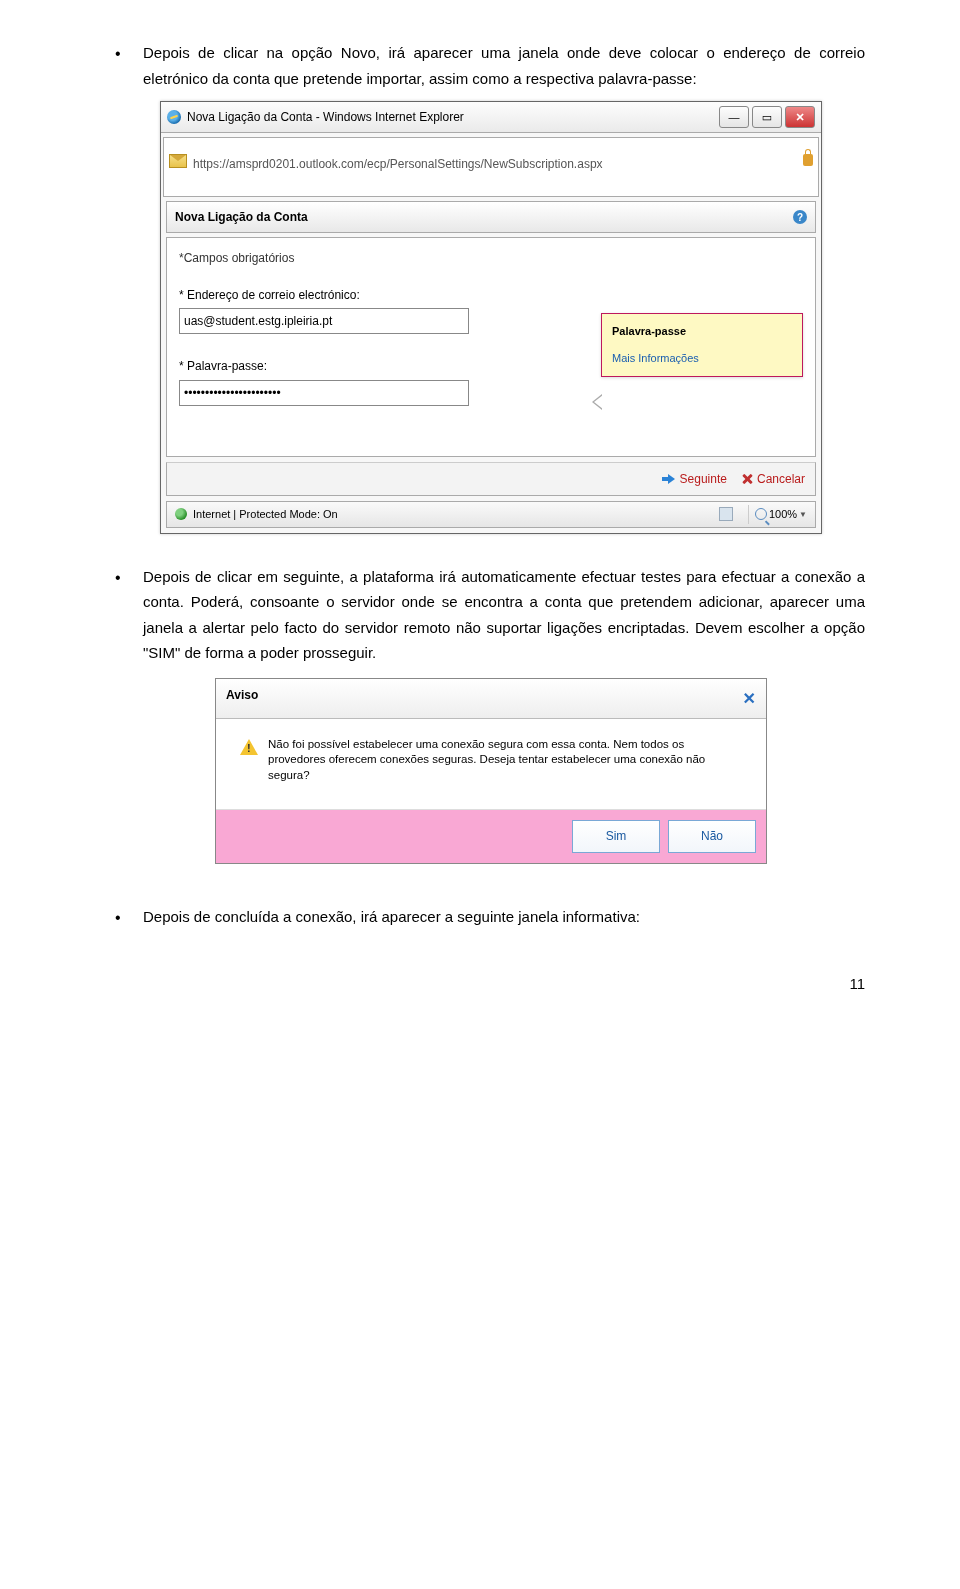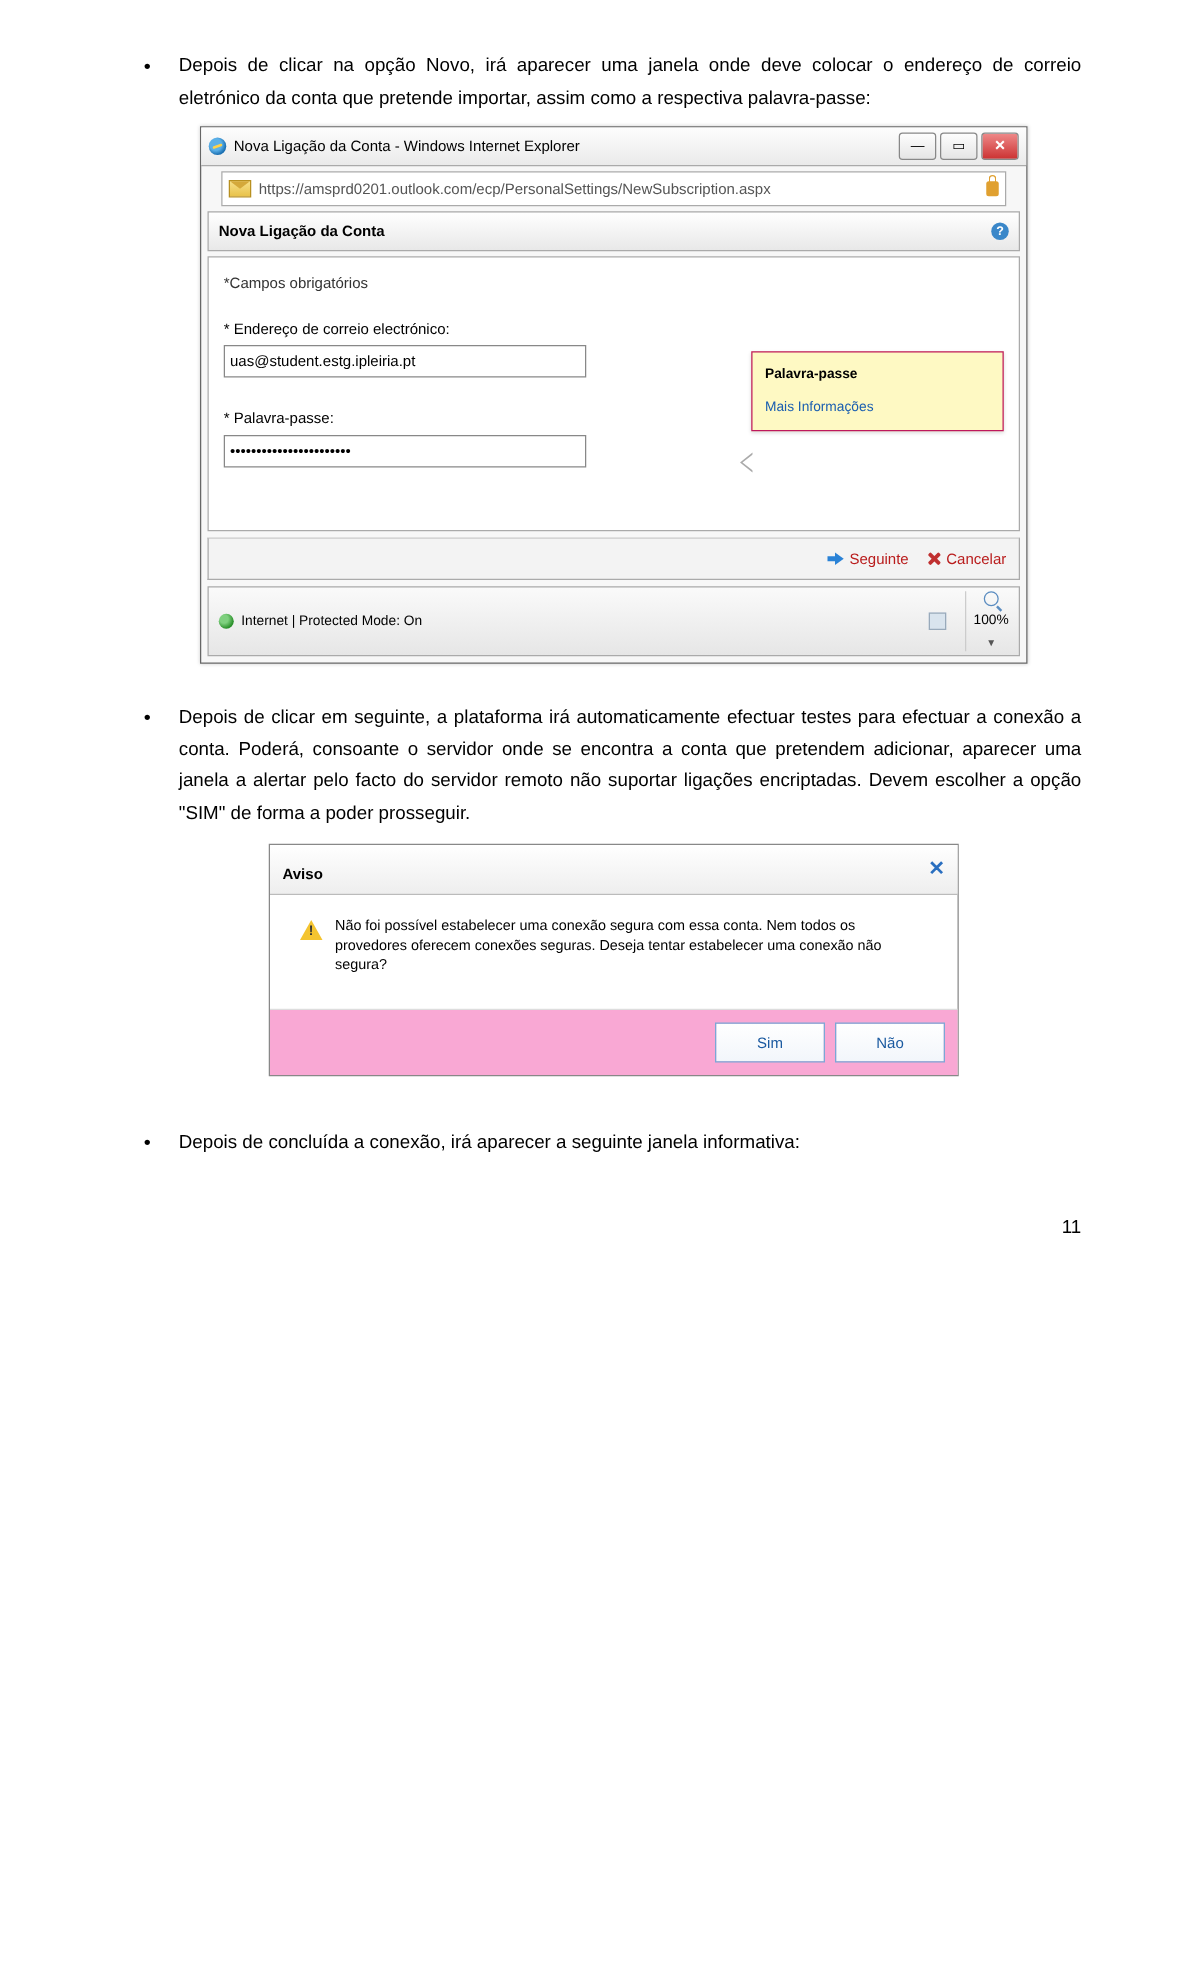--- a/index.html
+++ b/index.html
@@ -41,22 +41,22 @@
   .titletext { font-size: 12px; flex:1; }
   .winbtns { display:flex; gap:0; }
   .winbtn {
     width:28px; height:20px; border:1px solid #888; border-radius:3px;
     margin-left:3px; display:flex; align-items:center; justify-content:center;
     font-size:11px; background:linear-gradient(#fdfdfd,#e5e5e5);
   }
   .winbtn.close { background:linear-gradient(#e88,#c33); color:#fff; font-weight:bold; }
 
   .addrbar {
-    display:flex; align-items:center; background:#fff;
-    border:1px solid #aaa; margin:4px 16px; height:26px; padding:0 5px;
+    display:flex; background:#fff;
+    border:1px solid #aaa; margin:4px 2px; height:26px; padding:16px 5px;
   }
   .mailicon {
     width:16px; height:12px; background:linear-gradient(#f7e08a,#e8c24a);
     border:1px solid #b89020; position:relative; margin-right:6px;
   }
   .mailicon::after {
     content:""; position:absolute; left:0; top:0; border-left:8px solid transparent;
     border-right:8px solid transparent; border-top:6px solid #d4a83a;
   }
   .url { font-size:12px; color:#555; flex:1; white-space:nowrap; overflow:hidden; }
@@ -137,39 +137,39 @@
     margin:0 5px 5px 5px; padding:3px 8px; font-size:11px;
     display:flex; align-items:center; gap:6px;justify-content:space-between;
   }
   .globe {
     width:12px; height:12px; border-radius:50%;
     background:radial-gradient(circle at 35% 35%, #7fd07f 30%, #2a902a 70%);
   }
   .spacer { flex:1; }
   .status-sep { color:#aaa; }
   .zoom-dd {
-    display:flex; align-items:center; gap:2px; border-left:1px solid #ccc; padding-left:6px;flex-direction:column;
+    display:flex; align-items:center; gap:2px; border-left:1px solid #ccc; padding-left:6px;
   }
   .magnifier {
     width:10px; height:10px; border:1.5px solid #5a8cc0; border-radius:50%; position:relative;
   }
   .magnifier::after {
     content:""; position:absolute; right:-4px; bottom:-4px; width:5px; height:1.5px;
     background:#5a8cc0; transform:rotate(45deg);
   }
   .dd-chev { font-size:8px; color:#555; }
 
   
   .win2 {
     width:550px; margin:12px 0 40px 100px; border:1px solid #888; background:#fff;
   }
   .win2 .hdr {
     background:linear-gradient(#fff,#eee); border-bottom:1px solid #bbb;
     padding:6px 10px; font-size:12px; font-weight:bold;
-    display:flex; justify-content:space-between; align-items:flex-end;
+    display:flex; justify-content:space-between; align-items:flex-start;
   }
   .close-x { color:#2a6fc0; font-size:16px; cursor:pointer; font-weight:bold; }
   .win2 .body {
     padding:18px 24px 26px 24px; font-size:11.5px; display:flex; gap:10px;
     line-height:1.35;
     border-bottom:1px solid #ddd;
   }
   .warn-ico {
     width:18px; height:16px; position:relative; flex-shrink:0; margin-top:2px;
   }

